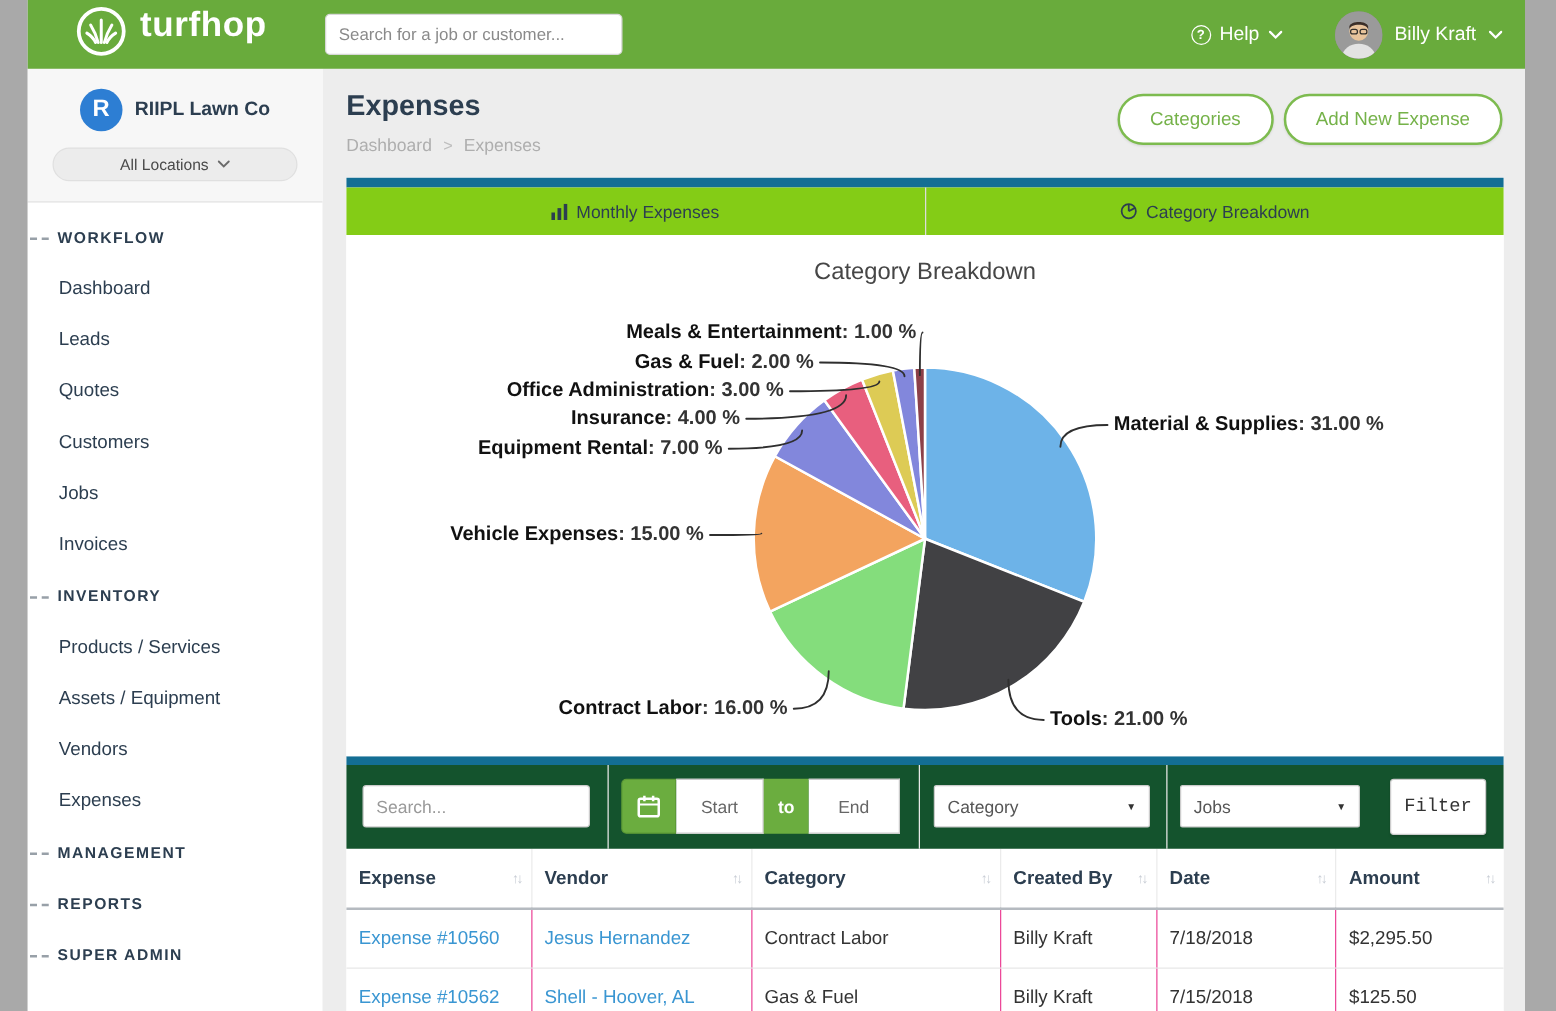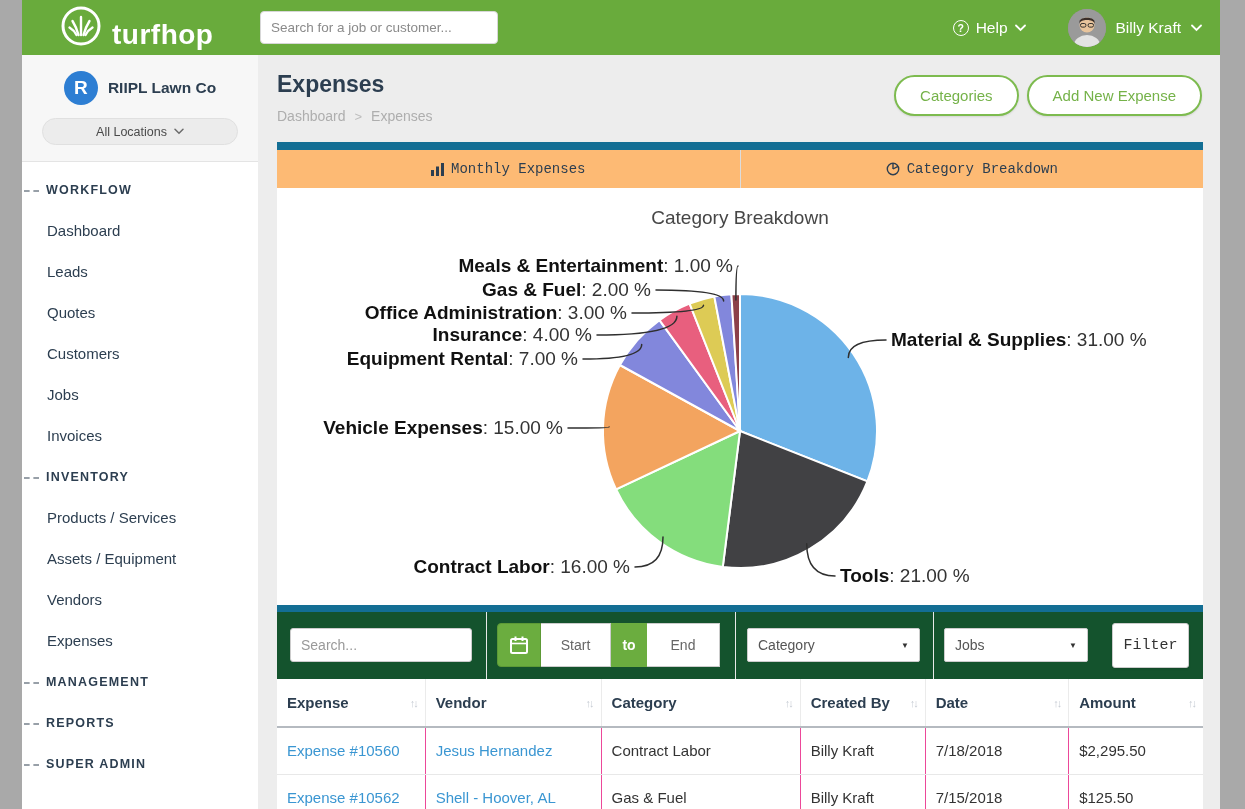--- a/index.html
+++ b/index.html
@@ -5,21 +5,21 @@
   * { margin:0; padding:0; box-sizing:border-box; }
   html,body { width:1245px; height:809px; overflow:hidden; }
   body { font-family:"Liberation Sans", sans-serif; background:#ededed; position:relative; }
 
   .edge-strip { position:absolute; top:0; bottom:0; background:#a9a9a9; z-index:50; }
   .edge-strip.left { left:0; width:22px; }
   .edge-strip.right { right:0; width:25px; }
 
   
   .topbar { position:absolute; left:22px; right:25px; top:0; height:55px; background:#69ab3c; display:flex; align-items:center; z-index:10; }
-  .brand { display:flex; align-items:flex-end; gap:10px; margin-left:38px; }
+  .brand { display:flex; align-items:flex-start; gap:10px; margin-left:38px; }
   .brand-name { color:#fff; font-size:28px; font-weight:bold; letter-spacing:.5px; }
   .top-search { position:absolute; left:238px; top:11px; width:238px; height:33px; border:1px solid #d7d7d7; border-radius:4px; padding:0 10px; font-size:13.5px; color:#444; outline:none; font-family:"Liberation Sans",sans-serif; }
   .top-search::placeholder { color:#8a8a8a; }
   .topbar-right { position:absolute; right:18px; top:0; height:55px; display:flex; align-items:center; gap:14px; color:#fff; }
   .help-wrap { display:flex; align-items:center; gap:7px; font-size:15.5px; cursor:pointer; margin-right:28px; }
   .help-circle { width:16px; height:16px; border:1.5px solid #fff; border-radius:50%; font-size:10.5px; display:flex; align-items:center; justify-content:center; font-weight:bold; }
   .avatar { width:38px; height:38px; border-radius:50%; overflow:hidden; background:#8f8f8f; flex:0 0 auto; }
   .user-wrap { display:flex; align-items:center; gap:10px; font-size:15.5px; cursor:pointer; }
 
   
@@ -41,29 +41,29 @@
   .page-title { position:absolute; left:19px; top:16px; font-size:23px; font-weight:bold; color:#2c3e50; }
   .breadcrumb { position:absolute; left:19px; top:53px; font-size:14px; color:#aeaeae; display:flex; gap:9px; align-items:center; }
   .breadcrumb .sep { color:#bdbdbd; font-size:13px; }
   .head-actions { position:absolute; right:18px; top:20px; display:flex; gap:8px; }
   .pill-btn { background:#fff; border:2px solid #7dbb4f; color:#75b249; border-radius:22px; padding:10px 24px; font-size:15px; cursor:pointer; box-shadow:0 1px 2px rgba(0,0,0,.10); font-family:"Liberation Sans",sans-serif; }
 
   .panel { position:absolute; left:19px; right:17px; top:87px; bottom:0; background:#fff; overflow:hidden; }
   .teal-bar { height:8px; background:#136e94; }
   .teal-bar.thin { height:7px; }
 
-  .tabs { display:flex; height:38px; background:#fdba74;font-family:Liberation Mono, monospace; }
+  .tabs { display:flex; height:38px; background:#84cc16; }
   .tab { flex:1; display:flex; align-items:center; justify-content:center; gap:7px; font-size:14px; color:#2c3e50; cursor:pointer; }
   .tab + .tab { border-left:1px solid #dcdcdc; }
 
   
   .chart-area { position:relative; height:417px; background:#fff; }
   .chart-title { position:absolute; top:19px; left:0; right:0; text-align:center; font-size:19px; color:#464646; }
   .chart-area svg.pie-svg { position:absolute; left:0; top:0; }
-  .pie-label { position:absolute; transform:translateY(-50%); font-size:19px; white-space:nowrap; color:#333; }
+  .pie-label { position:absolute; transform:translateY(-50%); font-size:16px; white-space:nowrap; color:#333;font-weight:bold; }
   .pie-label b { color:#111; }
 
   
   .filterbar { position:relative; height:67px; background:#14532d; }
   .fdiv { position:absolute; top:0; bottom:0; width:1px; background:#e8e8e8; }
   .f-search { position:absolute; left:13px; top:16px; width:182px; height:34px; border:1px solid #ccc; border-radius:3px; padding:0 10px; font-size:14px; color:#555; outline:none; font-family:"Liberation Sans",sans-serif; }
   .f-search::placeholder { color:#999; }
   .date-group { position:absolute; left:220px; top:11px; height:44px; display:flex; }
   .cal-btn { width:44px; height:44px; background:#6bad3f; border:1px solid #5d9a36; border-radius:4px 0 0 4px; display:flex; align-items:center; justify-content:center; cursor:pointer; }
   .date-input { width:70px; height:44px; border:1px solid #ccc; border-left:none; text-align:center; font-size:14px; color:#555; outline:none; font-family:"Liberation Sans",sans-serif; }

